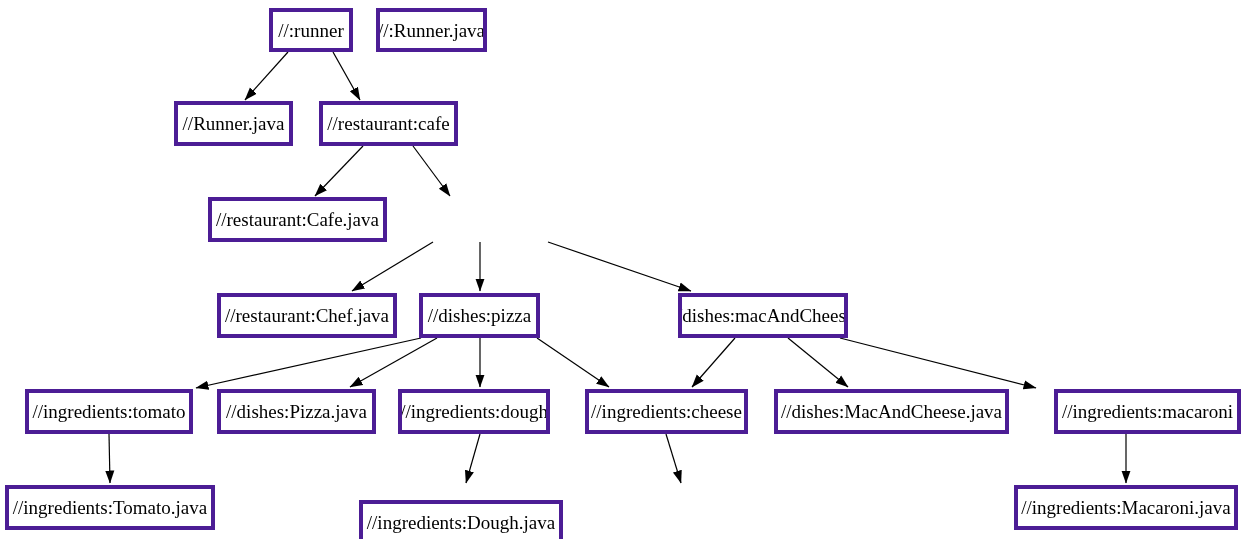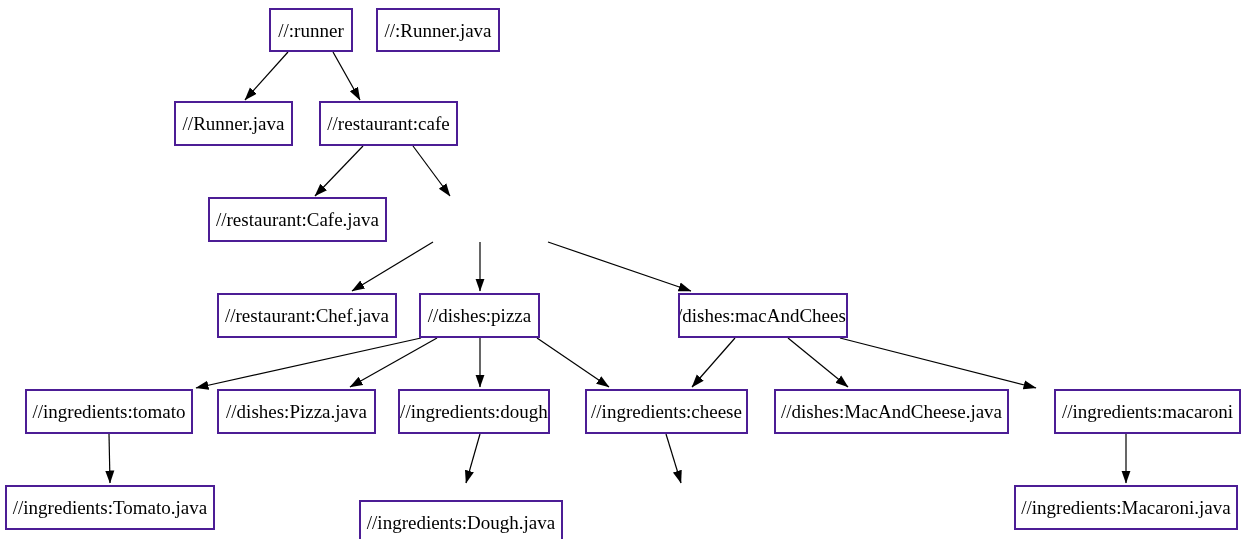--- a/index.html
+++ b/index.html
@@ -25,21 +25,21 @@
   #node-layer {
     position: absolute;
     left: 0;
     top: 0;
     width: 1242px;
     height: 539px;
   }
   .graph-node {
     position: absolute;
     box-sizing: border-box;
-    border: 2px solid #4c1d95;
+    border: 4px solid #4c1d95;
     background: #ffffff;
     color: #000000;
     display: flex;
     align-items: center;
     justify-content: center;
     font-size: 19px;
     line-height: 1;
     white-space: nowrap;
     overflow: hidden;
   }
@@ -77,21 +77,21 @@
         <line class="graph-edge" x1="109" y1="434" x2="110" y2="483" marker-end="url(#arrowhead)"></line>
         <line class="graph-edge" x1="480" y1="434" x2="466" y2="483" marker-end="url(#arrowhead)"></line>
         <line class="graph-edge" x1="666" y1="434" x2="681" y2="483" marker-end="url(#arrowhead)"></line>
         <line class="graph-edge" x1="1126" y1="434" x2="1126" y2="483" marker-end="url(#arrowhead)"></line>
       </g>
   </svg>
   <div id="node-layer">
       <div class="graph-node" style="left: 269px; top: 8px; width: 84px; height: 44px;">
         <span>//:runner</span>
       </div>
-      <div class="graph-node" style="left: 376px; top: 8px; width: 124px; height: 44px;">
+      <div class="graph-node" style="left: 376px; top: 8px; width: 111px; height: 44px;">
         <span>//:Runner.java</span>
       </div>
       <div class="graph-node" style="left: 174px; top: 101px; width: 119px; height: 45px;">
         <span>//Runner.java</span>
       </div>
       <div class="graph-node" style="left: 319px; top: 101px; width: 139px; height: 45px;">
         <span>//restaurant:cafe</span>
       </div>
       <div class="graph-node" style="left: 208px; top: 197px; width: 179px; height: 45px;">
         <span>//restaurant:Cafe.java</span>

